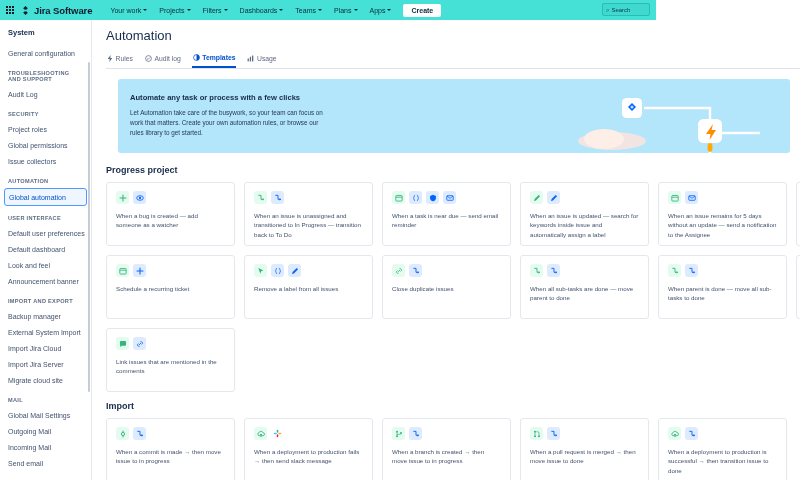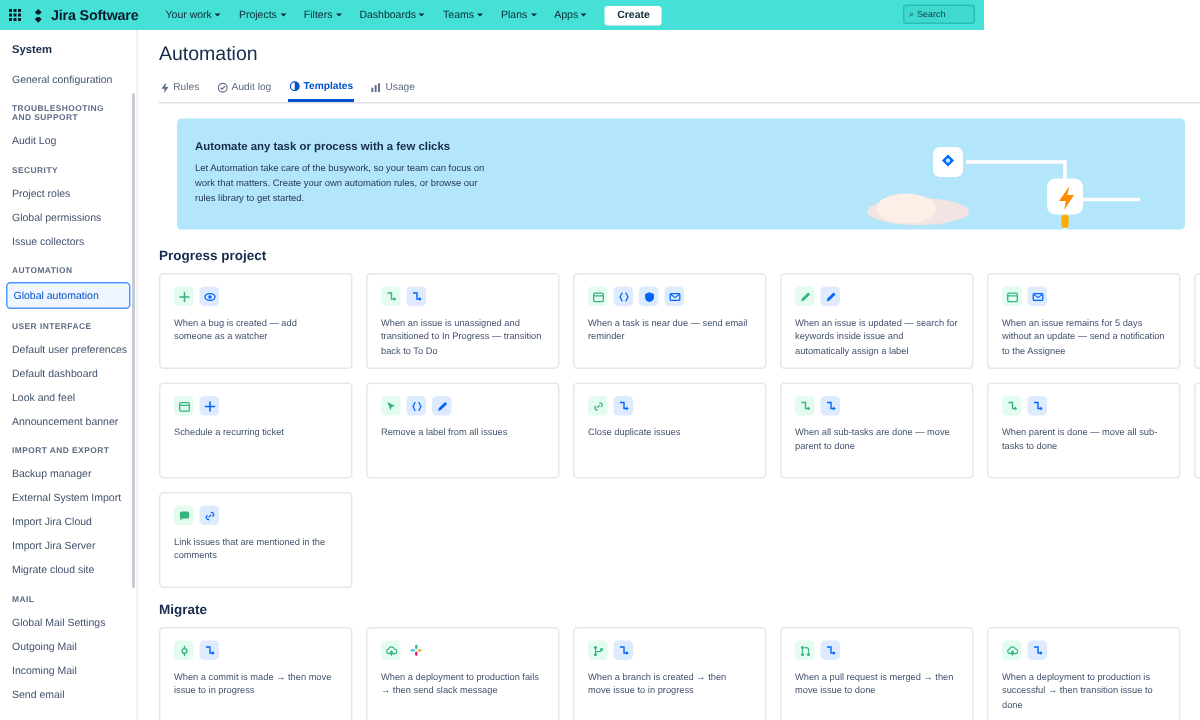--- a/index.html
+++ b/index.html
@@ -519,21 +519,21 @@
                 <path d="M4.6 7.4 L7.4 4.6" stroke="#0065ff" stroke-width="1.3"></path>
                 <path d="M6.8 2.6 A2.2 2.2 0 0 1 9.6 5.4 L8.4 6.6" fill="none" stroke="#0065ff" stroke-width="1.3"></path>
                 <path d="M5.2 9.4 A2.2 2.2 0 0 1 2.4 6.6 L3.6 5.4" fill="none" stroke="#0065ff" stroke-width="1.3"></path>
               </svg>
           </span>
         </div>
         <div class="card-text">Link issues that are mentioned in the comments</div>
       </div>
     </div>
 
-    <div class="section-title devops-wrap">Migrate</div>
+    <div class="section-title devops-wrap">Import</div>
 
     <div class="card-row">
       <div class="card tall">
         <div class="card-icons">
           <span class="ic green">
             <svg width="8" height="8" viewBox="0 0 12 12">
                 <circle cx="6" cy="6" r="2.4" fill="none" stroke="#36b37e" stroke-width="1.4"></circle>
                 <path d="M6 0.8 V3.4 M6 8.6 V11.2" stroke="#36b37e" stroke-width="1.4"></path>
               </svg>
           </span>

